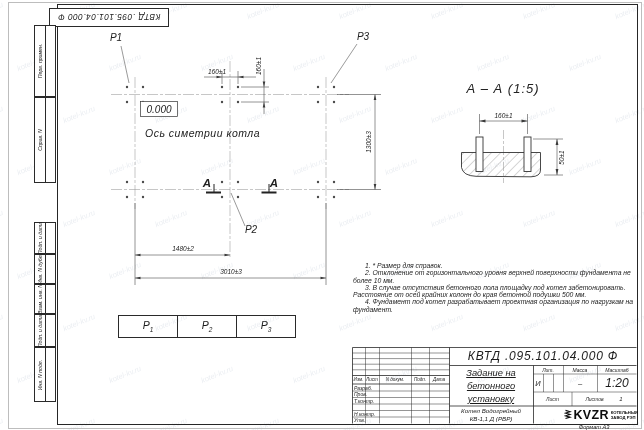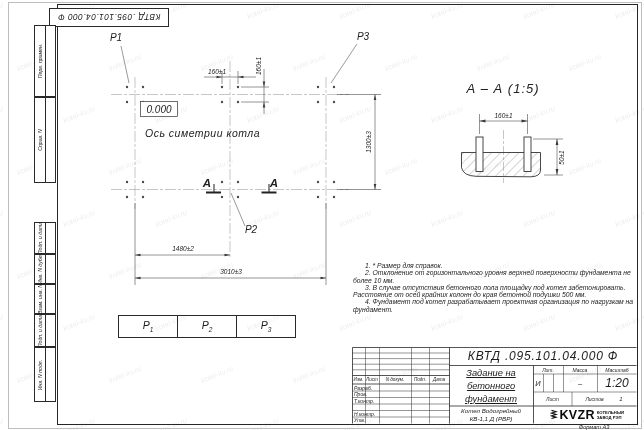--- a/index.html
+++ b/index.html
@@ -317,41 +317,41 @@
 
   <div class="cell l" style="left:354px;top:384.5px;width:30px;height:6px;font-size:5px;">Разраб.</div>
   <div class="cell l" style="left:354px;top:391px;width:30px;height:6px;font-size:5px;">Пров.</div>
   <div class="cell l" style="left:354px;top:397.5px;width:30px;height:6px;font-size:5px;">Т.контр.</div>
   <div class="cell l" style="left:354px;top:410.8px;width:30px;height:6px;font-size:5px;">Н.контр.</div>
   <div class="cell l" style="left:354px;top:417.3px;width:30px;height:6px;font-size:5px;">Утв.</div>
 
   <div class="cell" style="left:449px;top:366px;width:84px;height:39px;flex-direction:column;justify-content:space-around;font-size:9.3px;text-decoration:underline;">
     <span>Задание на</span>
     <span>бетонного</span>
-    <span>фундамент</span>
+    <span>установку</span>
   </div>
 
   <div class="cell" style="left:449px;top:406.5px;width:84px;height:16px;flex-direction:column;font-size:6.2px;line-height:7.5px;">
     <span>Котел Водогрейный</span>
     <span>КВ-1,1 Д (РВР)</span>
   </div>
 
   <div class="cell" style="left:533px;top:366px;width:30px;height:8px;font-size:5px;">Лит.</div>
   <div class="cell" style="left:563px;top:366px;width:34px;height:8px;font-size:5px;">Масса</div>
   <div class="cell" style="left:597px;top:366px;width:40px;height:8px;font-size:5px;">Масштаб</div>
 
   <div class="cell" style="left:533px;top:374px;width:10px;height:18px;font-size:7.5px;">И</div>
   <div class="cell" style="left:563px;top:374px;width:34px;height:18px;font-size:7.5px;">–</div>
   <div class="cell" style="left:597px;top:374px;width:40px;height:18px;font-size:12px;text-align:right;">1:20</div>
 
   <div class="cell" style="left:533px;top:392px;width:39px;height:14px;font-size:5px;">Лист</div>
   <div class="cell" style="left:572px;top:392px;width:45px;height:14px;font-size:5px;">Листов</div>
   <div class="cell" style="left:614px;top:392px;width:14px;height:14px;font-size:6px;">1</div>
 
-  <div class="cell logo-wrap" style="left:520px;top:406px;width:104px;height:17px;padding-left:30px;">
+  <div class="cell logo-wrap" style="left:534px;top:406px;width:104px;height:17px;padding-left:30px;">
     <svg width="10" height="13" viewBox="0 0 10 13">
       <polyline points="2,1 8,2.8 2,4.6 8,6.4 2,8.2 8,10 2,11.8" fill="none" stroke="#0c0c0c" stroke-width="1.5"></polyline>
     </svg>
     <span class="kvzr">KVZR</span>
     <span class="kvzr-sub">
       <span>КОТЕЛЬНЫЙ</span>
       <span>ЗАВОД РЭП</span>
     </span>
   </div>
 

